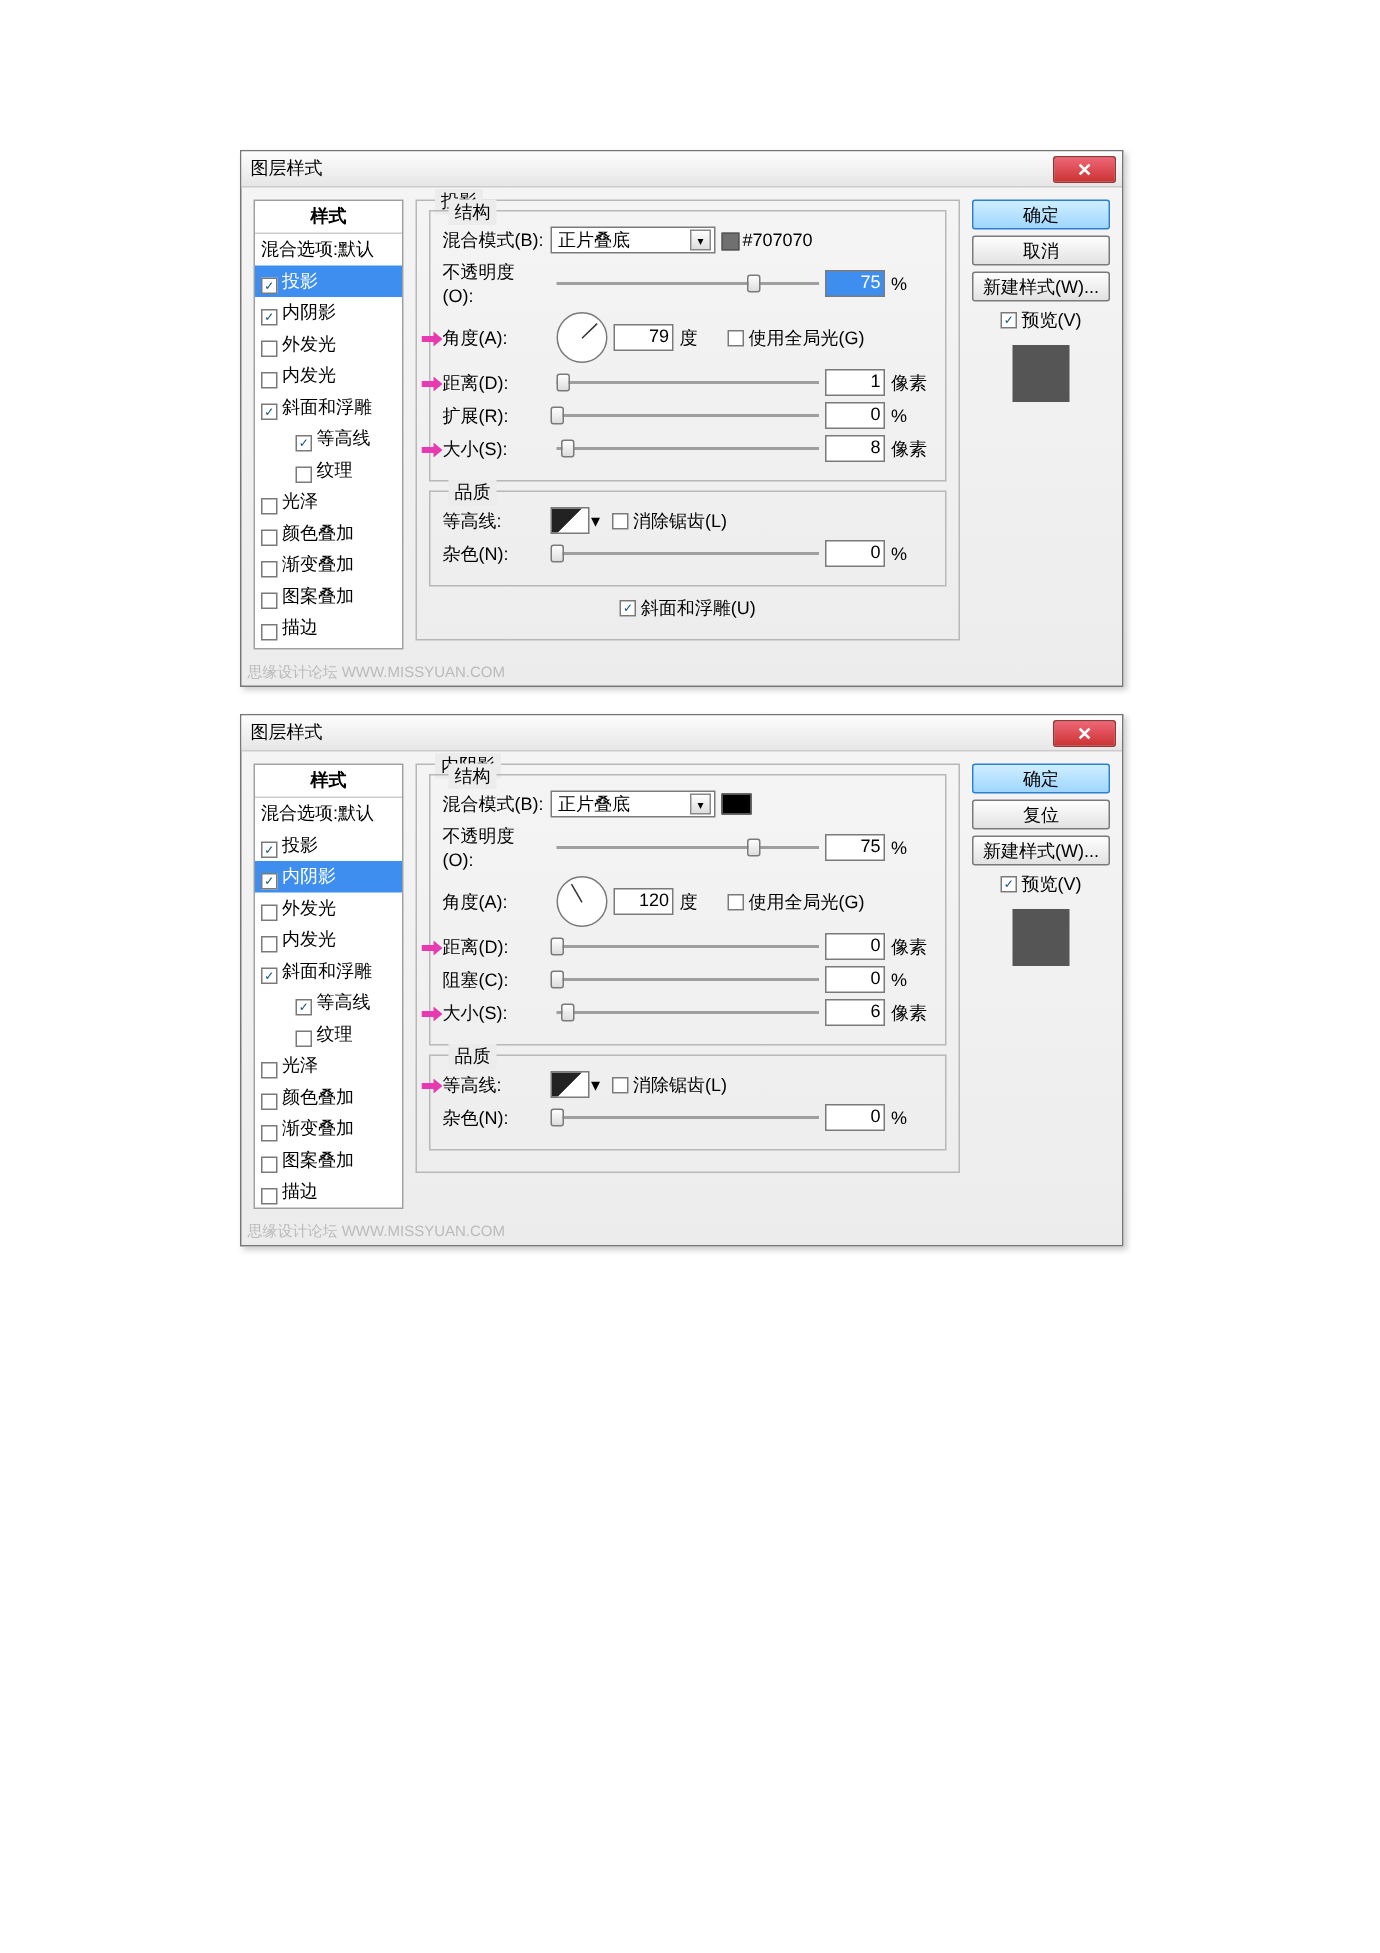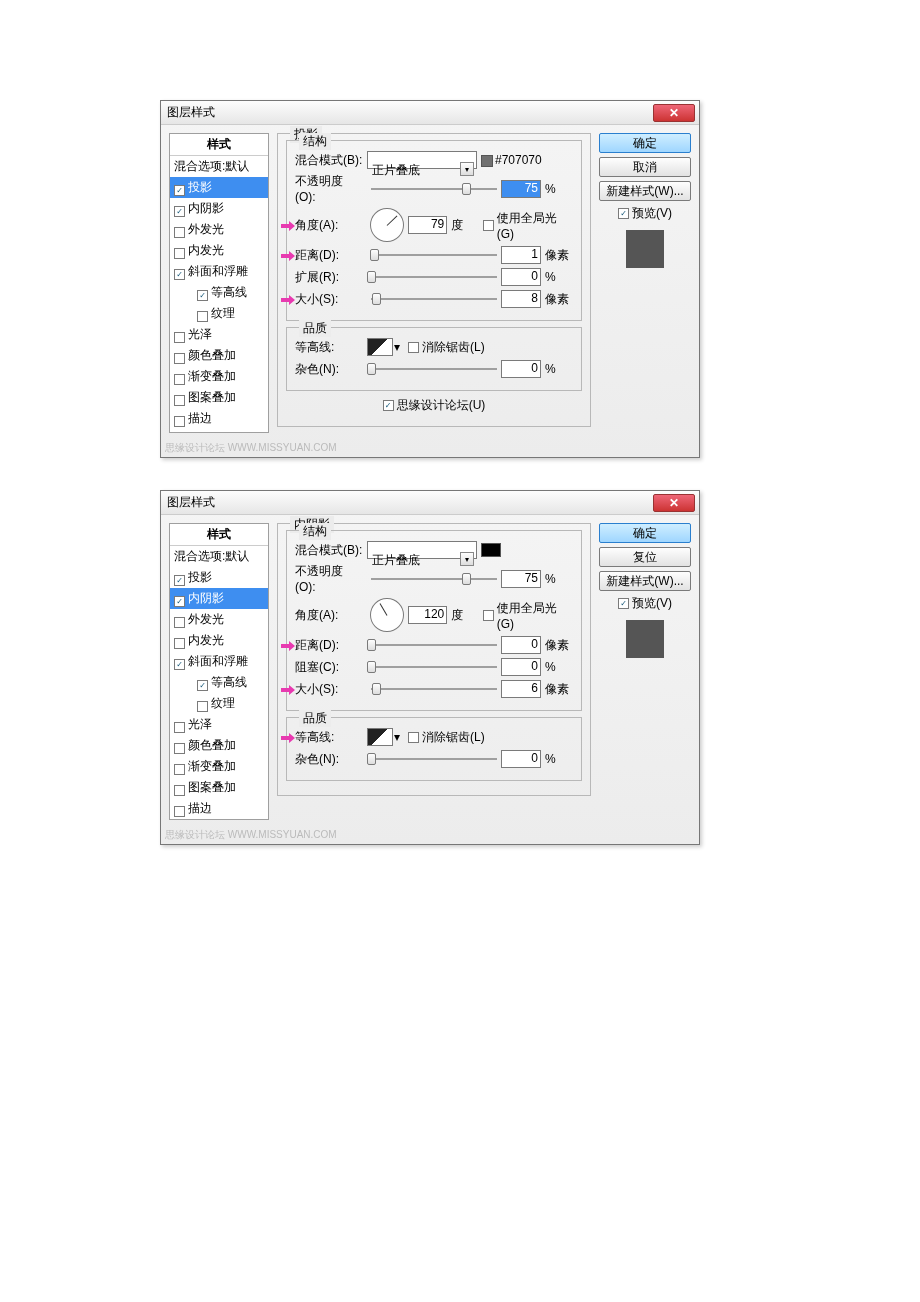--- a/index.html
+++ b/index.html
@@ -1,36 +1,36 @@
 <!DOCTYPE html>
 <html><head>
 <meta charset="utf-8">
 <style>
 *{box-sizing:border-box;font-family:"Microsoft YaHei","SimSun",Arial,sans-serif;font-size:12px}
 body{margin:0;background:#fff;padding:100px 0 0 160px;position:relative}
 .watermark{position:absolute;top:600px;left:270px;font-size:48px;color:#e8e8e8;font-family:Arial,sans-serif;letter-spacing:2px;z-index:0;pointer-events:none}
-.dlg{width:540px;background:linear-gradient(#f5f5f5,#ececec);border:1px solid #777;box-shadow:2px 2px 4px rgba(0,0,0,.2);margin-bottom:32px;position:relative;z-index:1}
+.dlg{width:589px;background:linear-gradient(#f5f5f5,#ececec);border:1px solid #777;box-shadow:2px 2px 4px rgba(0,0,0,.2);margin-bottom:18px;position:relative;z-index:1}
 .titlebar{display:flex;align-items:center;height:24px;padding:0 0 0 6px;background:linear-gradient(#fdfdfd,#e6e6e6);border-bottom:1px solid #ccc}
 .titlebar .t{flex:1}
 .close-btn{width:42px;height:18px;background:linear-gradient(#e67,#c33);border:1px solid #933;border-radius:2px;color:#fff;display:flex;align-items:center;justify-content:center;font-weight:bold;margin-right:4px;cursor:pointer}
 .dlgbody{display:flex;padding:8px;gap:8px}
 .stylelist{width:100px;background:#fff;border:1px solid #9f9f9f}
 .stylelist .hd{font-weight:bold;text-align:center;padding:2px 0;border-bottom:1px solid #ccc}
 .stylelist .row{padding:2px 4px;display:flex;align-items:flex-end;gap:3px;cursor:pointer}
 .stylelist .row.sel{background:#3e8ef0;color:#fff}
 .stylelist .row .cb{width:11px;height:11px;border:1px solid #7a7a7a;background:#fff;display:inline-flex;align-items:center;justify-content:center;font-size:8px;color:#157}
 .stylelist .row .cb.checked::after{content:"✓"}
 .stylelist .row.indent{padding-left:27px}
 .center{flex:1}
 .fieldset{border:1px solid #b8b8b8;padding:6px 8px 8px 8px;margin:0 0 6px 0;position:relative}
 .fieldset>.leg{position:absolute;top:-8px;left:12px;background:#ececec;padding:0 4px}
 .frow{display:flex;align-items:center;margin:4px 0;position:relative}
 .frow .lbl{width:68px;text-align:left;margin-right:4px}
 .frow .unit{width:28px;margin-left:4px}
-.dropdown{height:18px;border:1px solid #7a7a7a;background:#fff;display:flex;align-items:flex-start;padding:10px 2px 0 4px;min-width:110px;cursor:pointer}
+.dropdown{height:18px;border:1px solid #7a7a7a;background:#fff;display:flex;align-items:center;padding:0 2px 0 4px;min-width:110px;cursor:pointer}
 .dropdown .dd-arrow{width:14px;height:14px;border:1px solid #888;background:linear-gradient(#fefefe,#ddd);display:flex;align-items:center;justify-content:center;font-size:8px;margin-left:auto}
 .slider{flex:1;height:14px;position:relative;margin:0 4px}
 .slider .track{position:absolute;left:0;right:0;top:6px;height:2px;background:#9f9f9f}
 .slider .thumb{position:absolute;top:1px;width:9px;height:12px;background:linear-gradient(#fefefe,#ddd);border:1px solid #7a7a7a;border-radius:2px;margin-left:-4px}
 .numbox{width:40px;height:18px;border:1px solid #7a7a7a;background:#fff;padding:0 2px;text-align:right}
 .numbox.hl{background:#3e8ef0;color:#fff}
 .angle{width:34px;height:34px;border:1px solid #7a7a7a;border-radius:50%;background:#fff;position:relative;display:inline-block;margin:0 4px}
 .angle .hand{position:absolute;left:50%;top:50%;width:14px;height:1px;background:#333;transform-origin:left center}
 .chk{width:11px;height:11px;border:1px solid #7a7a7a;background:#fff;display:inline-flex;align-items:center;justify-content:center;font-size:8px;margin-right:3px}
 .chk.checked::after{content:"✓";color:#157}
@@ -200,21 +200,21 @@
                 <div class="slider">
                   <div class="track"></div>
                   <div class="thumb" style="left:0%"></div>
                 </div>
                 <div class="numbox">0</div>
                 <span class="unit">%</span>
               </div>
             </div>
             <div class="frow" style="justify-content: center;">
               <span class="chk checked"></span>
-              <span>思缘设计论坛(U)</span>
+              <span>斜面和浮雕(U)</span>
             </div>
           </div>
         </div>
         <div class="rightcol">
           <div class="btn primary">确定</div>
           <div class="btn">取消</div>
           <div class="btn">新建样式(W)...</div>
           <div style="display: flex; align-items: center; justify-content: center;">
             <span class="chk checked"></span>
             <span>预览(V)</span>

